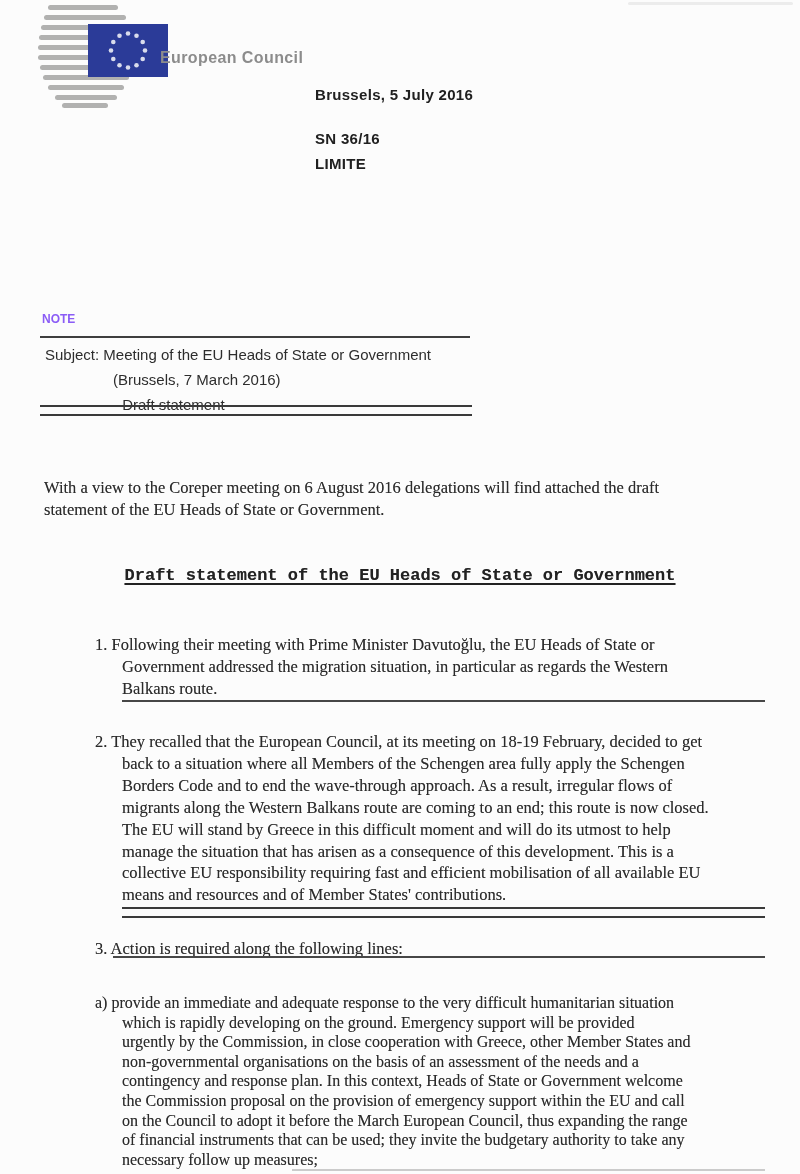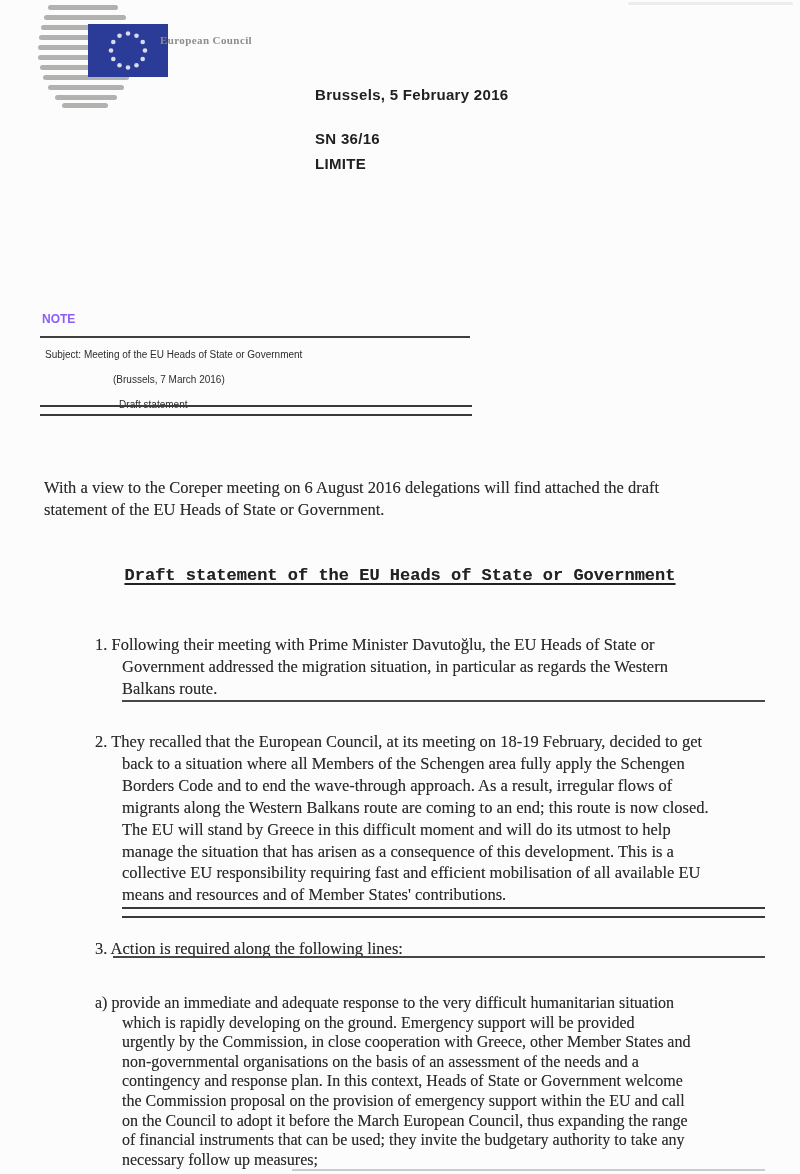--- a/index.html
+++ b/index.html
@@ -21,23 +21,23 @@
   .bar:nth-child(4){top:35px;left:39px;width:94px;}
   .bar:nth-child(5){top:45px;left:38px;width:96px;}
   .bar:nth-child(6){top:55px;left:38px;width:96px;}
   .bar:nth-child(7){top:65px;left:40px;width:92px;}
   .bar:nth-child(8){top:75px;left:43px;width:86px;}
   .bar:nth-child(9){top:85px;left:48px;width:76px;}
   .bar:nth-child(10){top:95px;left:55px;width:62px;}
   .bar:nth-child(11){top:103px;left:62px;width:46px;}
   .eu-flag{position:absolute;left:88px;top:24px;width:80px;height:53px;display:block;}
   .institution{
-    position:absolute;left:160px;top:34px;
-    font-family:Liberation Serif, serif;
-    font-weight:bold;font-size:11px;color:#8c8c8c;letter-spacing:.4px;
+    position:absolute;left:160px;top:49px;
+    font-family:Liberation Sans, sans-serif;
+    font-weight:bold;font-size:16px;color:#8c8c8c;letter-spacing:.4px;
   }
   .hdr-item{
     position:absolute;left:315px;
     font-family:"Liberation Sans", sans-serif;
     font-weight:bold;font-size:15px;color:#202020;letter-spacing:.3px;
   }
   .hdr-date{top:86px;}
   .hdr-docnum{top:130px;}
   .hdr-limite{top:155px;}
   .scan-smudge{position:absolute;top:2px;left:628px;width:165px;height:3px;background:#ececec;border-radius:2px;}
@@ -45,21 +45,21 @@
   .note-label{
     position:absolute;left:42px;top:312px;
     font-family:"Liberation Sans", sans-serif;
     font-weight:bold;font-size:12px;color:#8b5cf6;
   }
   .rule{position:absolute;background:#3f3f3f;height:2px;}
   .rule-note{top:336px;left:40px;width:430px;}
   .subject{
     position:absolute;left:45px;top:342px;width:450px;
     font-family:"Liberation Sans", sans-serif;
-    font-size:10px;line-height:25px;color:#2d2d2d;
+    font-size:15px;line-height:25px;color:#2d2d2d;
     white-space:pre-line;
     padding-left:68px;text-indent:-68px;
   }
   .rule-double{position:absolute;height:7px;border-top:2px solid #3a3a3a;border-bottom:2px solid #3a3a3a;background:transparent;}
   .rule-subject{top:405px;left:40px;width:432px;}
   
   .serif{
     position:absolute;
     font-family:"Liberation Serif", serif;
     font-size:16.5px;color:#2b2b2b;
@@ -112,21 +112,21 @@
     <circle cx="40" cy="43.5" r="2.3" fill="#d9dcec"></circle>
     <circle cx="31.5" cy="41.2" r="2.3" fill="#d9dcec"></circle>
     <circle cx="25.3" cy="35" r="2.3" fill="#d9dcec"></circle>
     <circle cx="23" cy="26.5" r="2.3" fill="#d9dcec"></circle>
     <circle cx="25.3" cy="18" r="2.3" fill="#d9dcec"></circle>
     <circle cx="31.5" cy="11.8" r="2.3" fill="#d9dcec"></circle>
   </svg>
   <div class="institution">European Council</div>
   <div class="scan-smudge"></div>
 
-  <div class="hdr-item hdr-date">Brussels, 5 February 2016</div>
+  <div class="hdr-item hdr-date">Brussels, 5 July 2016</div>
   <div class="hdr-item hdr-docnum">SN 36/16</div>
   <div class="hdr-item hdr-limite">LIMITE</div>
 
   <div class="note-label">NOTE</div>
   <div class="rule rule-note"></div>
   <div class="subject">Subject: Meeting of the EU Heads of State or Government
 (Brussels, 7 March 2016)
 - Draft statement</div>
   <div class="rule-double rule-subject"></div>
 

